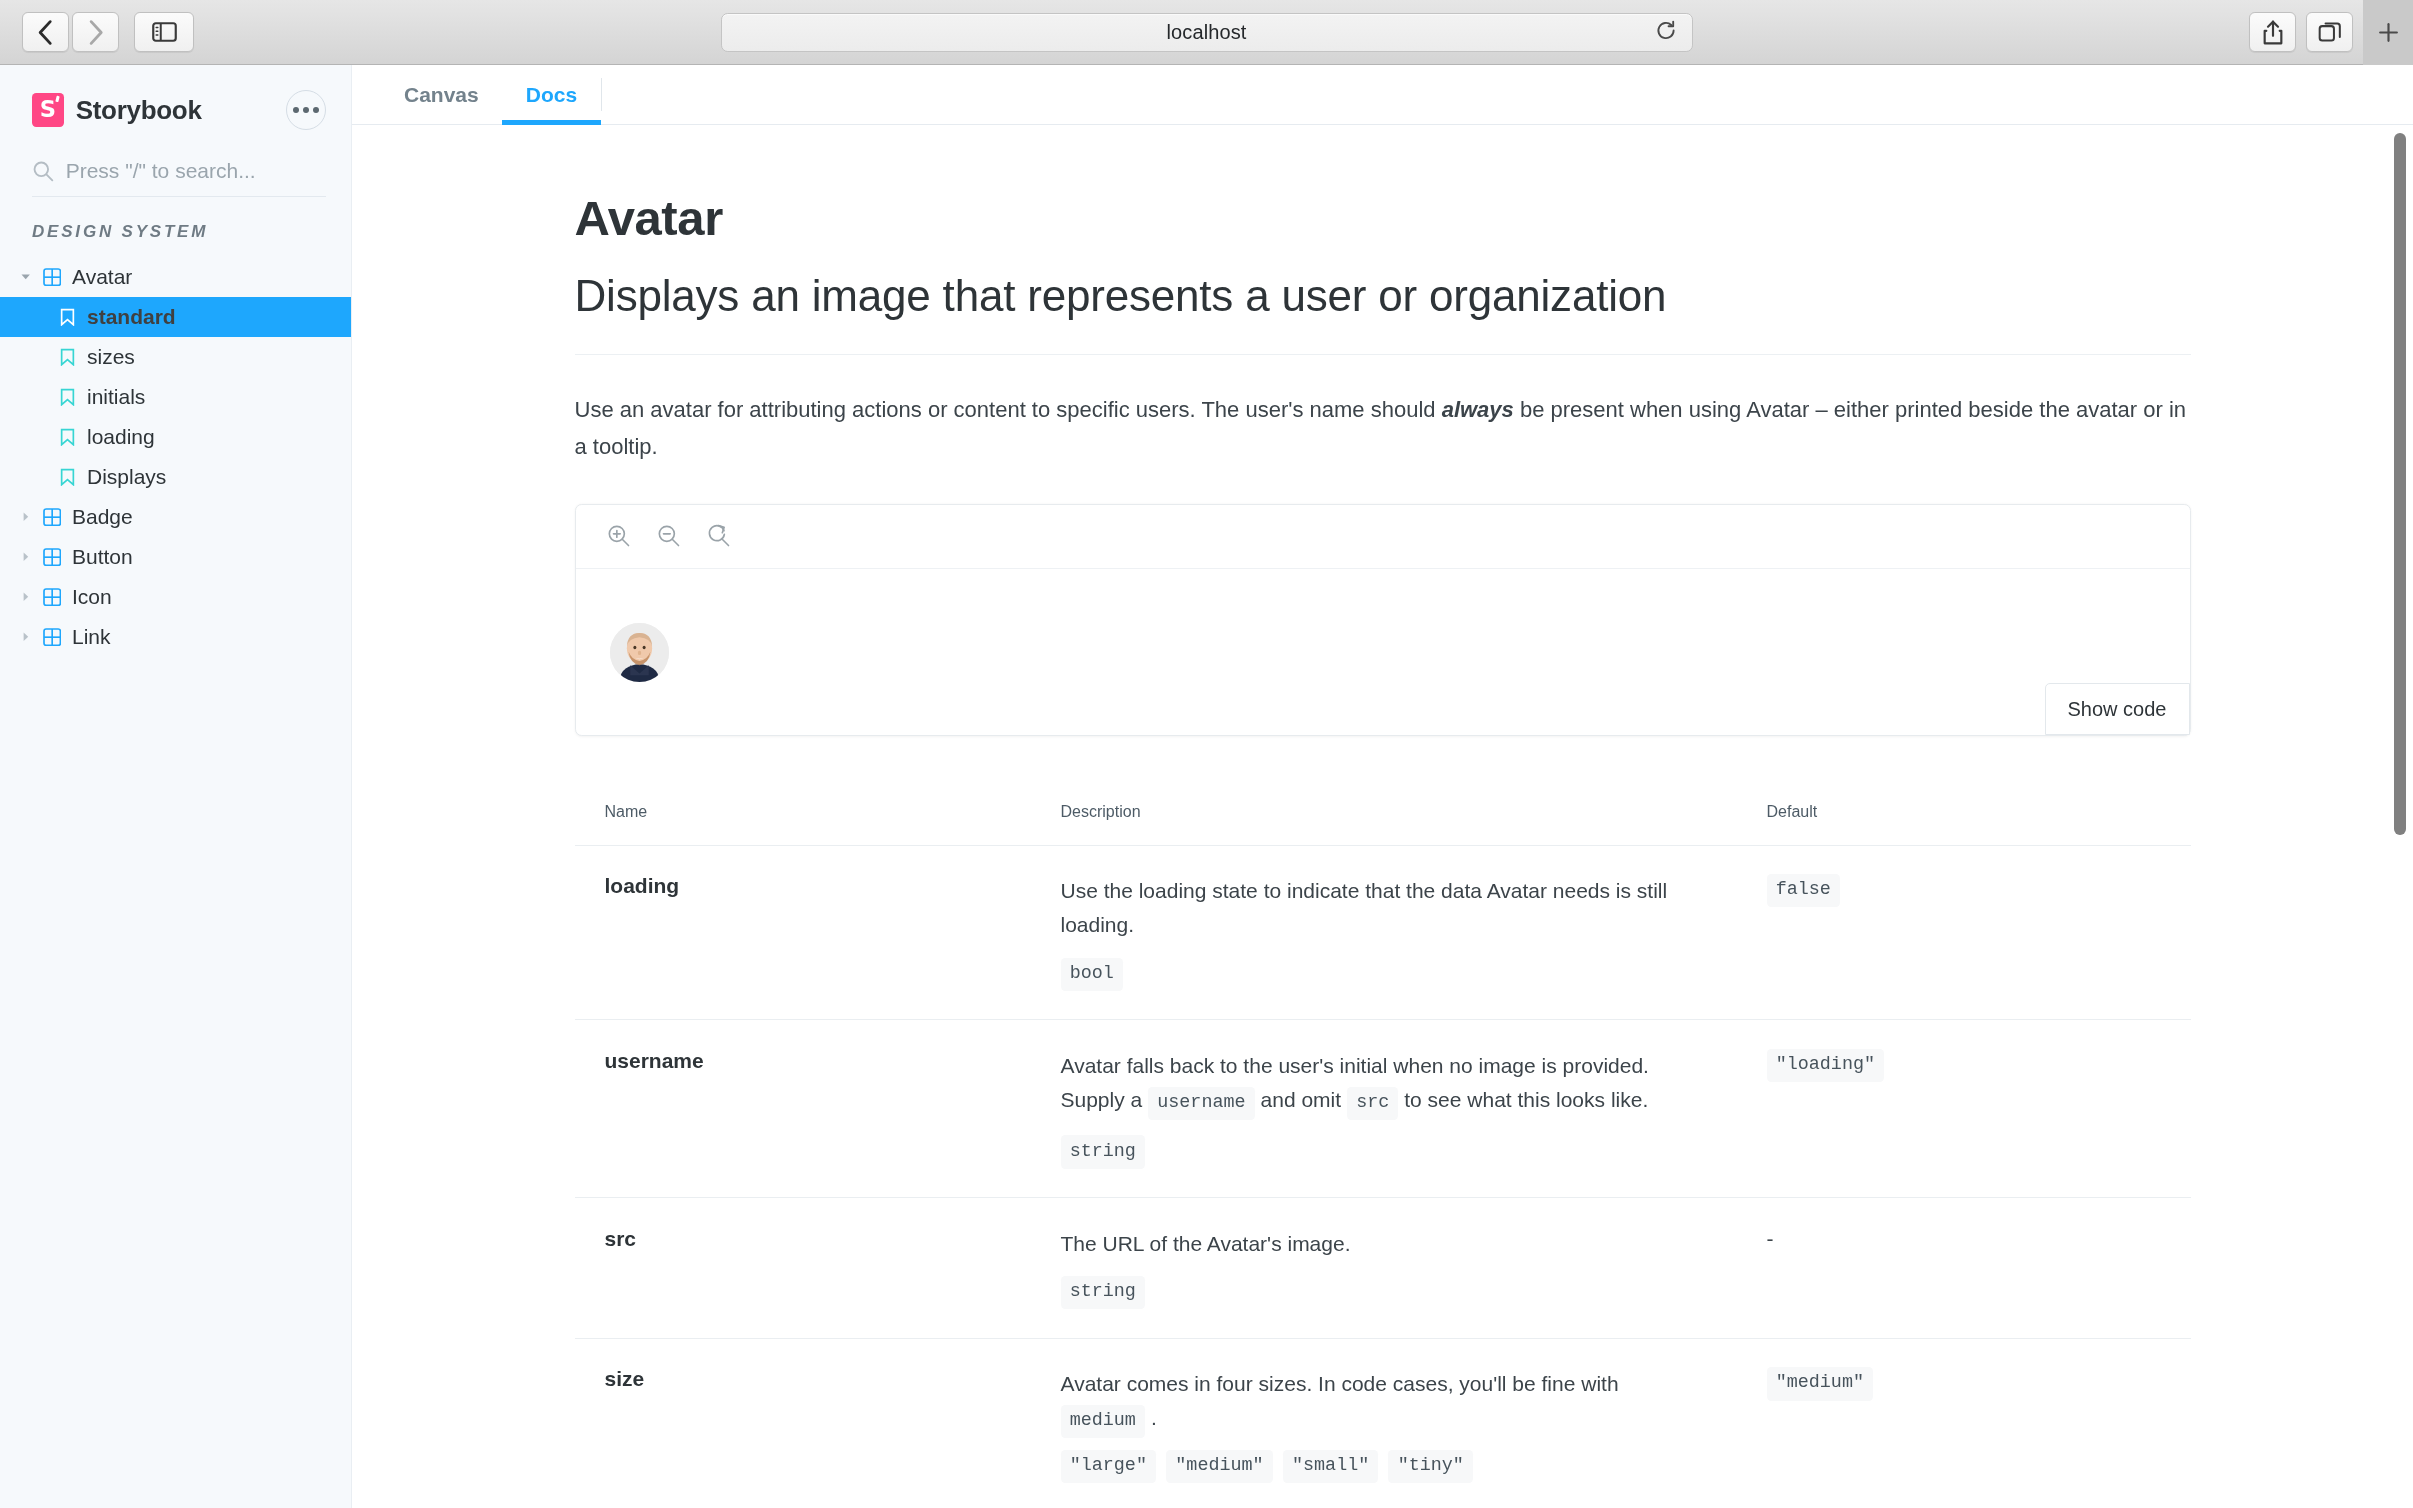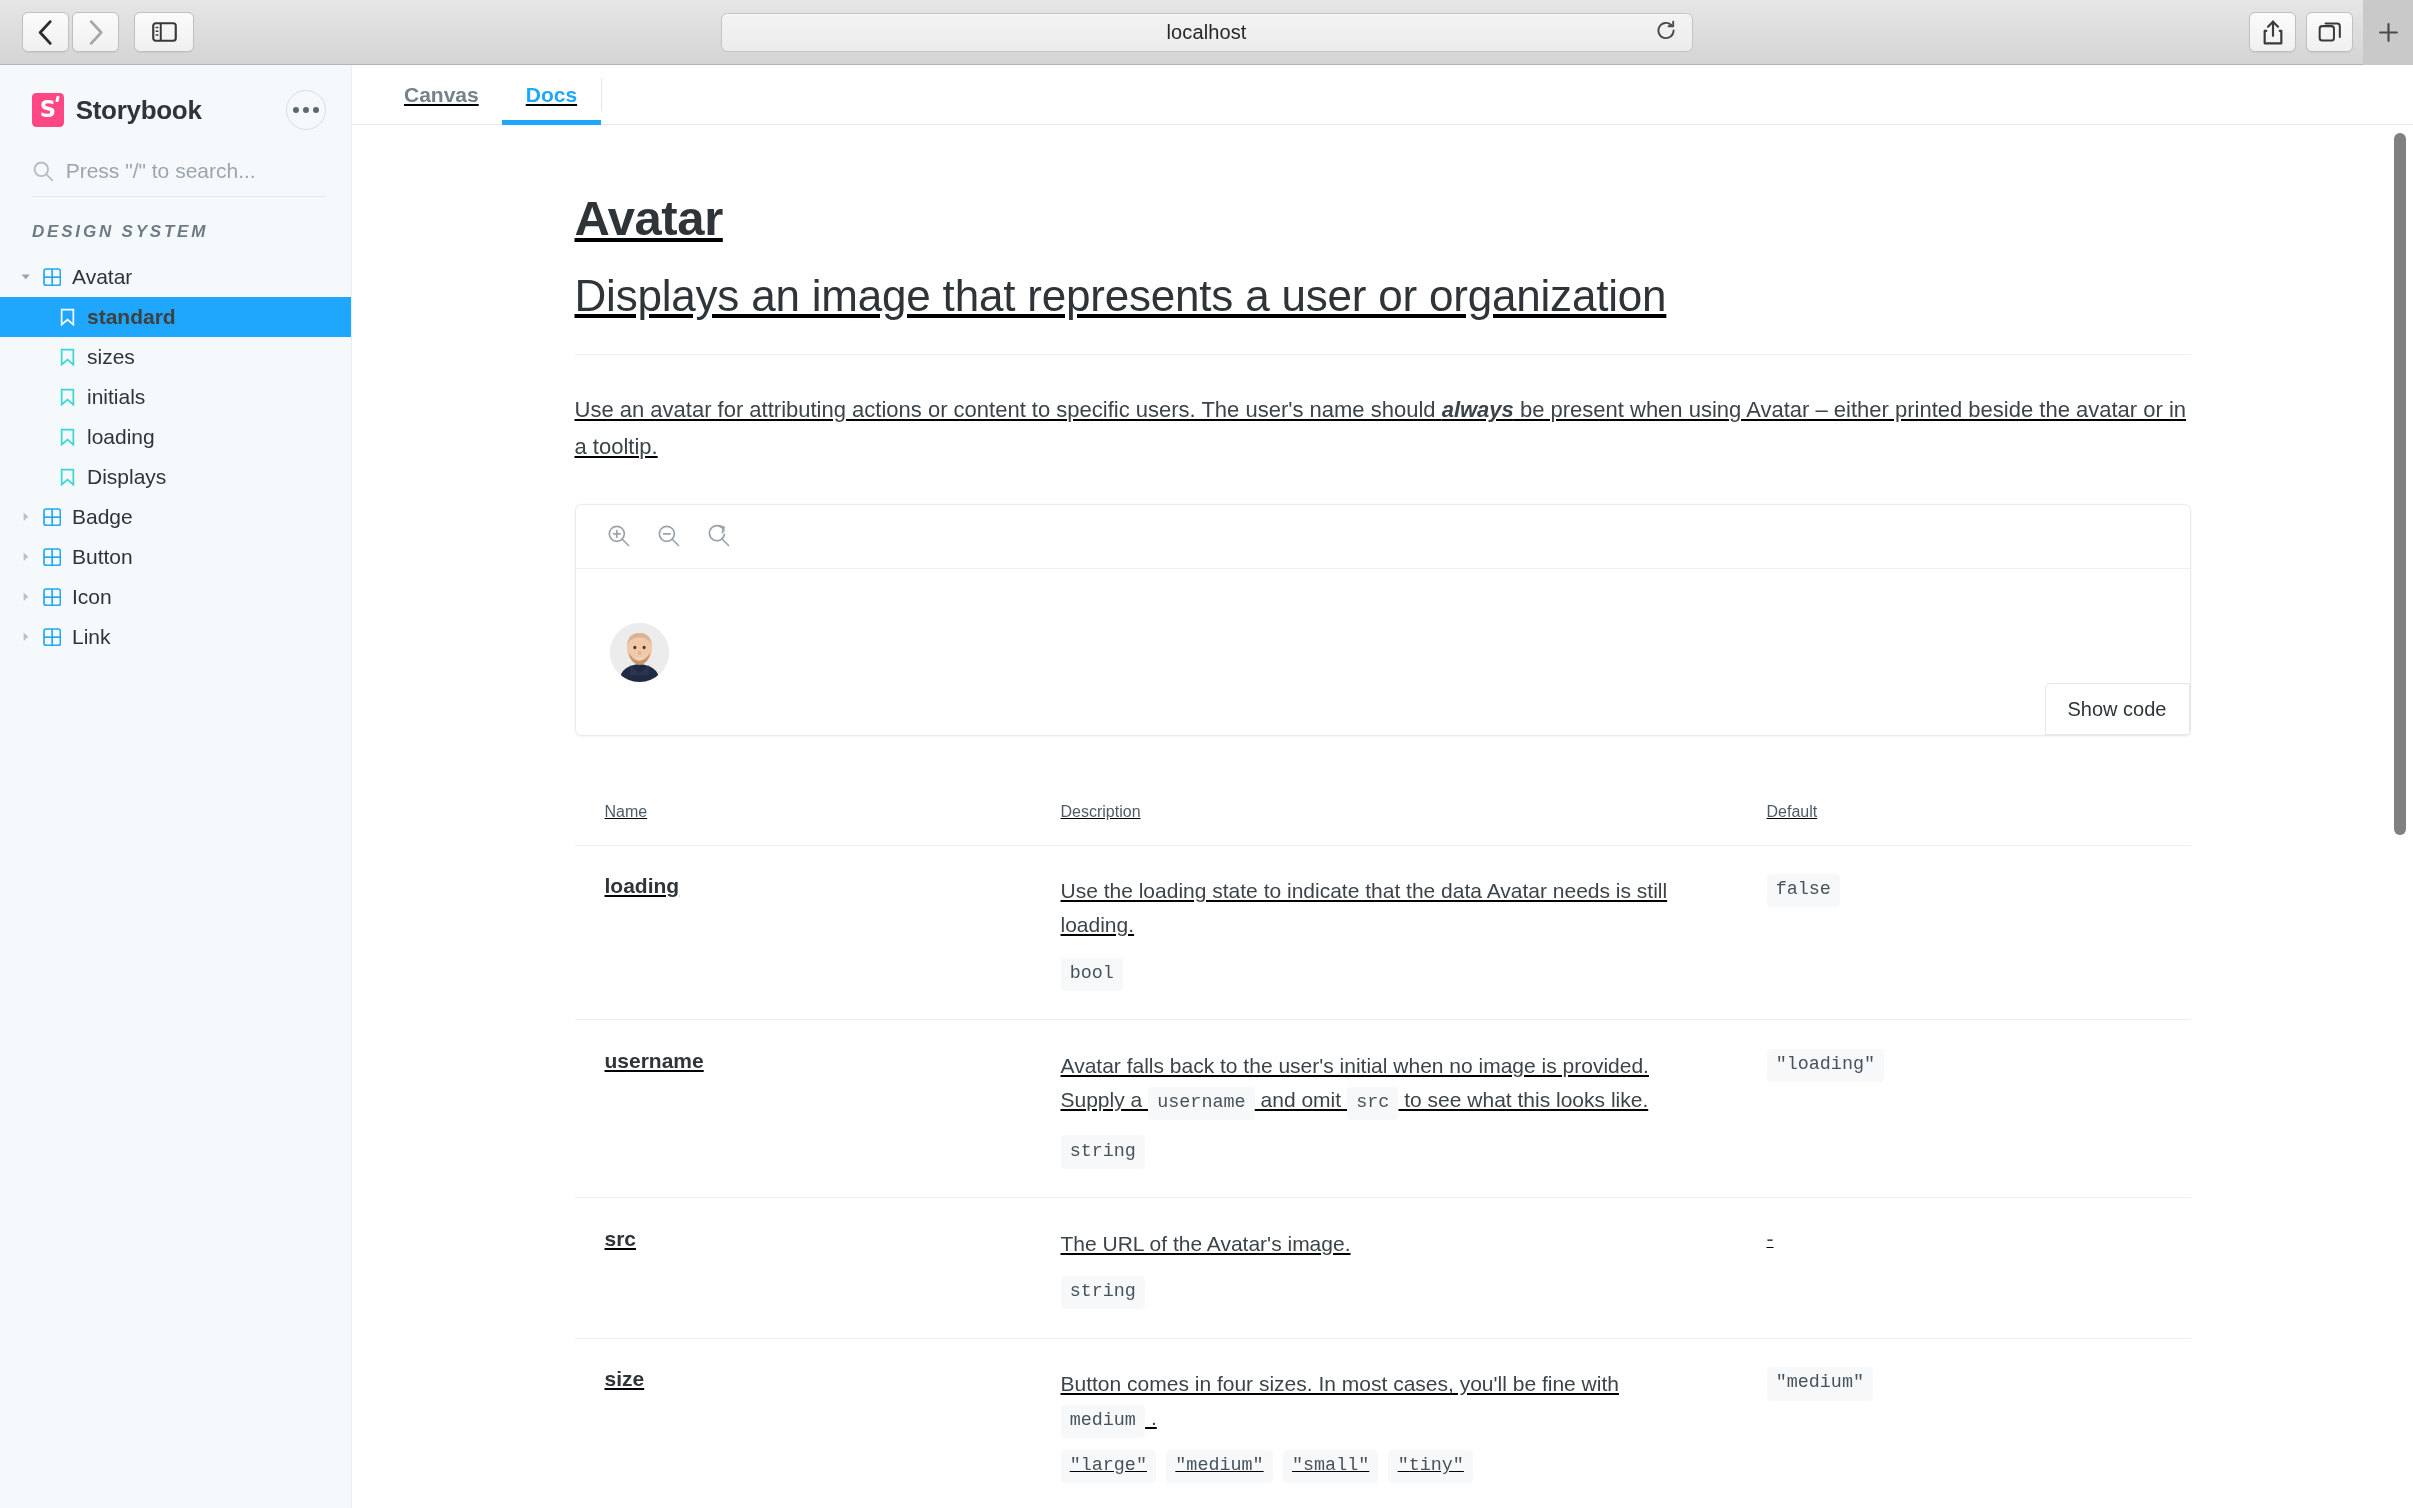--- a/index.html
+++ b/index.html
@@ -117,21 +117,21 @@
     font-size: 21px; color: #2e3438;
     white-space: nowrap;
   }
   .tree-row.selected { background: #1ea7fd; color: #404040; font-weight: bold; }
   .tree-caret { width: 22px; flex: 0 0 22px; display: flex; align-items: center; justify-content: center; }
   .tree-icon { width: 30px; flex: 0 0 30px; display: flex; align-items: center; justify-content: center; }
   .tree-row.child { padding-left: 52px; }
   .tree-label { margin-left: 5px; }
 
   
-  .main { flex: 1; display: flex; flex-direction: column; min-width: 0; position: relative; background:#a3a3a3;text-decoration:underline; }
+  .main { flex: 1; display: flex; flex-direction: column; min-width: 0; position: relative; background:#a3a3a3; }
   .tabbar {
     height: 60px; display: flex; align-items: stretch;
     border-bottom: 0.8px solid #e6ebf0; padding-left: 28.5px;
     background: #fff;
   }
   .tab {
     display: flex; align-items: center; padding: 0 23.5px;
     font-size: 21px; color: #73828c; font-weight: bold;
     position: relative;
   }
@@ -553,21 +553,21 @@
                   </div>
                 </td>
                 <td class="c-default">
                   <span class="dash">-</span>
                 </td>
               </tr>
 
               <tr>
                 <td class="c-name">size</td>
                 <td class="c-desc">
-                  <span>Button comes in four sizes. In most cases, you'll be fine with </span><span class="chip">medium</span><span> .</span>
+                  <span>Avatar comes in four sizes. In code cases, you'll be fine with </span><span class="chip">medium</span><span> .</span>
                   <div class="enum-row">
                     <span class="chip">"large"</span>
                     <span class="chip">"medium"</span>
                     <span class="chip">"small"</span>
                     <span class="chip">"tiny"</span>
                   </div>
                 </td>
                 <td class="c-default">
                   <span class="chip">"medium"</span>
                 </td>

